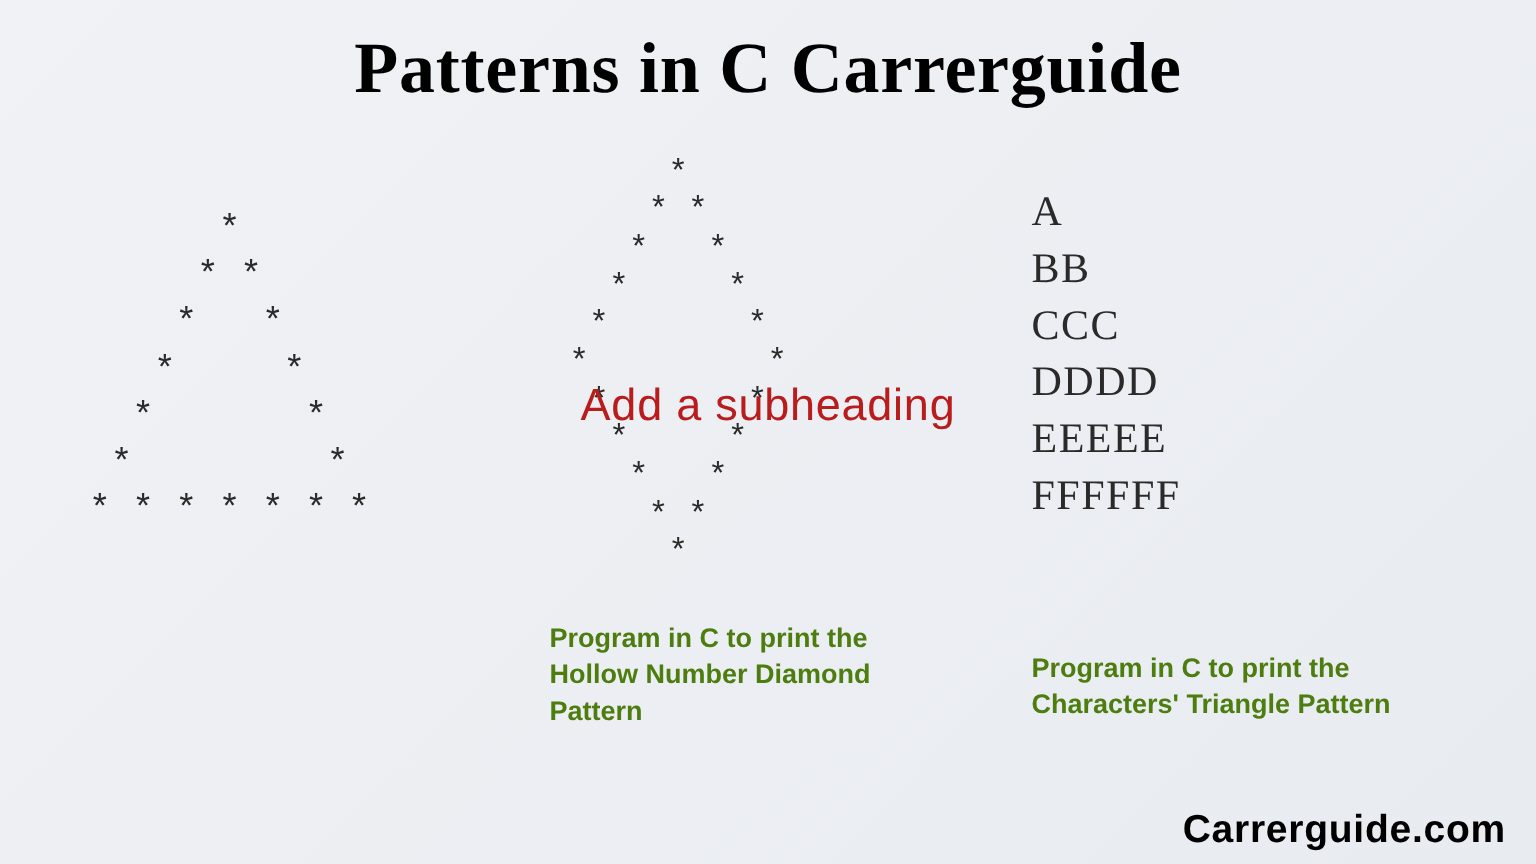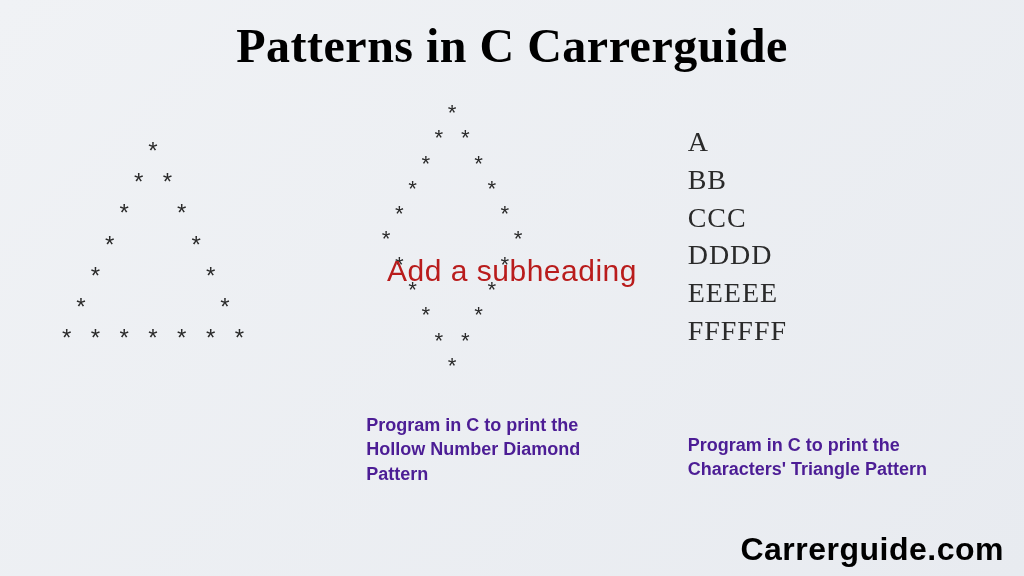--- a/index.html
+++ b/index.html
@@ -49,42 +49,42 @@
       font-family: Georgia, 'Times New Roman', serif;
       font-size: 28px;
       line-height: 1.35;
       margin-top: 20px;
       letter-spacing: 1px;
     }
     .caption {
       font-family: Arial, Helvetica, sans-serif;
       font-size: 18px;
       font-weight: bold;
-      color: #4c1d95;
+      color: #4d7c0f;
       line-height: 1.35;
       max-width: 260px;
     }
     .overlay-sub {
       position: absolute;
       left: 50%;
       top: 47%;
       transform: translate(-50%, -50%);
       font-family: Arial, Helvetica, sans-serif;
       font-size: 30px;
       font-weight: 400;
       color: #b91c1c;
       letter-spacing: 0.5px;
       z-index: 5;
     }
     .watermark {
       position: absolute;
       right: 20px;
       bottom: 8px;
       font-family: Arial, Helvetica, sans-serif;
-      font-size: 32px;
+      font-size: 26px;
       font-weight: 900;
       color: #000;
       letter-spacing: 0.5px;
     }
   </style>
 </head>
 <body>
 
 <h1 class="main-title">Patterns in C Carrerguide</h1>
 

